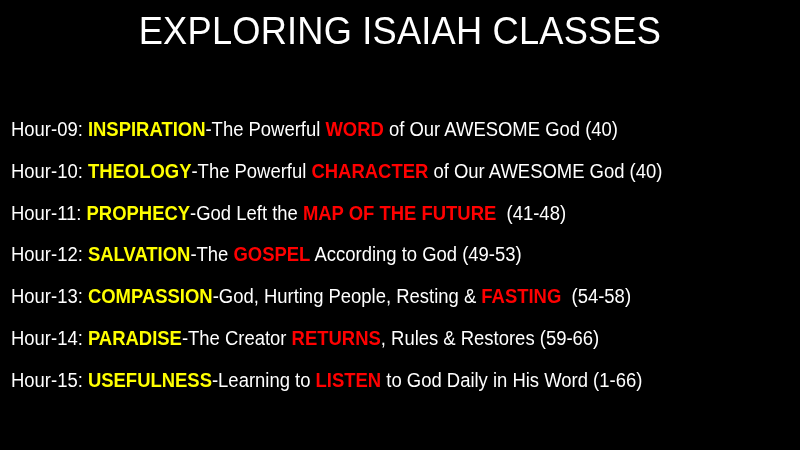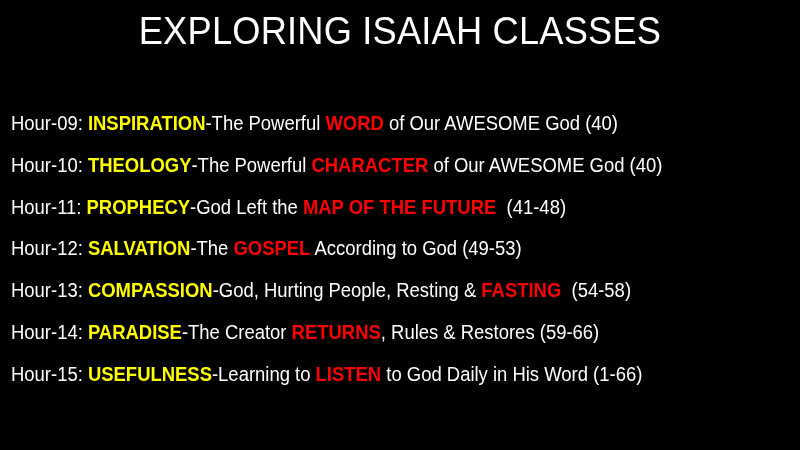--- a/index.html
+++ b/index.html
@@ -35,21 +35,21 @@
     letter-spacing: 0.2px;
     line-height: 46px;
     white-space: nowrap;
     transform: scaleX(0.93);
     transform-origin: center top;
   }
 
   
   .class-list {
     position: absolute;
-    top: 102px;
+    top: 108px;
     left: 11px;
     width: 789px;
   }
 
   .class-line {
     height: 41.8px;
     line-height: 41.8px;
     white-space: nowrap;
     color: #FFFFFF;
     font-family: "Liberation Sans", "DejaVu Sans", sans-serif;

